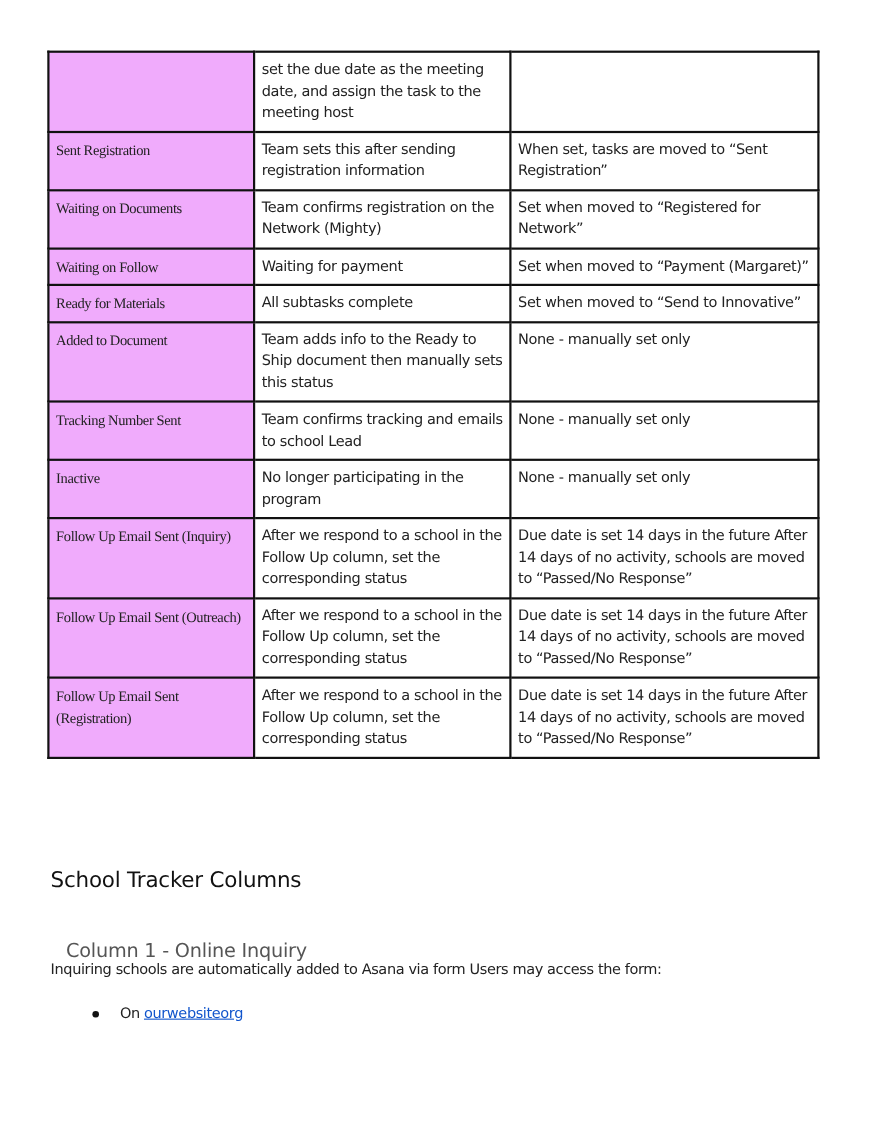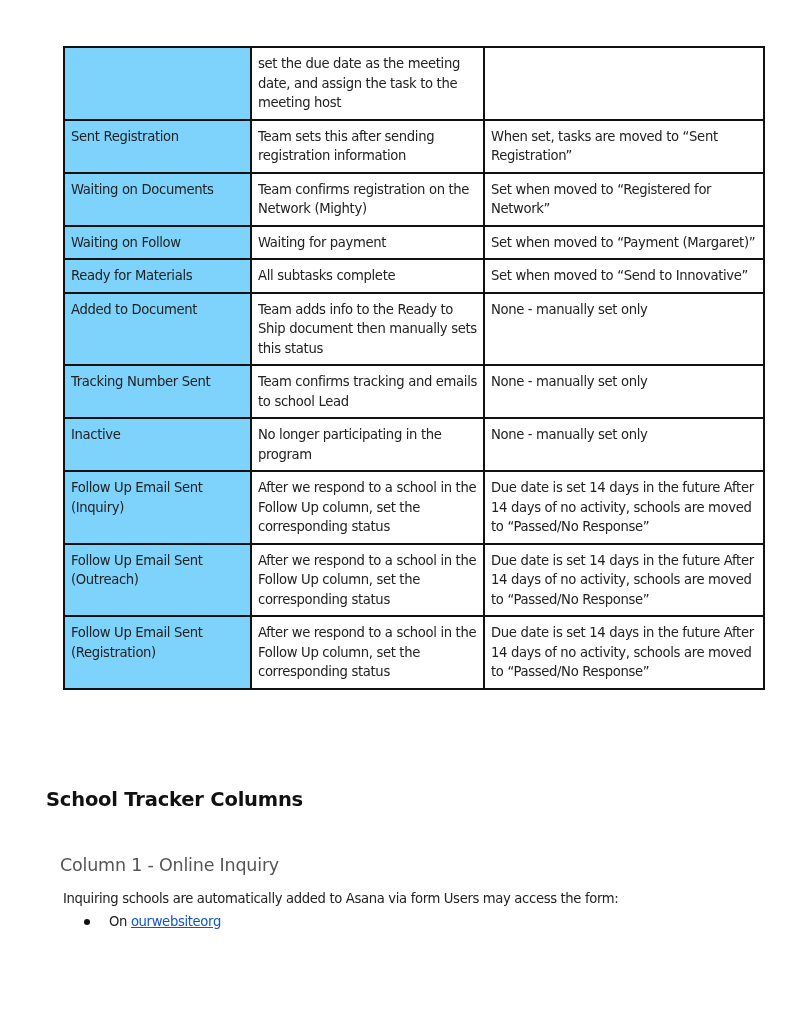--- a/index.html
+++ b/index.html
@@ -10,70 +10,71 @@
     body {
       width: 791px;
       height: 1023px;
       position: relative;
       overflow: hidden;
       font-family: "DejaVu Sans", sans-serif;
       color: #1f1f1f;
     }
     .page {
       position: absolute;
-      left: 63px;
+      left: 43px;
       top: 46px;
       width: 700px;
     }
     table.status-table {
       border-collapse: collapse;
       width: 700px;
       table-layout: fixed;
     }
     table.status-table td {
       border: 2px solid #111111;
       vertical-align: top;
       padding: 6px 6px 6px 6px;
       font-size: 13.2px;
       line-height: 19.5px;
       letter-spacing: -0.35px;
       color: #222222;
     }
     table.status-table td.status {
-      background: #7dd3fc;
+      background: #f0abfc;
+      font-family: Liberation Serif, serif;
     }
     col.c1 { width: 187px; }
     col.c2 { width: 233px; }
     col.c3 { width: 280px; }
 
     .section-title {
       position: absolute;
       left: 46px;
       top: 788px;
       margin: 0;
       font-size: 19.5px;
-      font-weight: bold;
+      font-weight: normal;
       color: #111111;
       letter-spacing: -0.2px;
     }
     .sub-title {
       position: absolute;
       left: 46px;
       top: 841px;
       margin: 14px;
       font-size: 17.5px;
       font-weight: normal;
       color: #555555;
       letter-spacing: -0.2px;
     }
     .para {
       position: absolute;
       left: 46px;
       top: 874px;
-      margin: 17px;
+      margin: 0;
       font-size: 13.2px;
       letter-spacing: -0.35px;
       color: #222222;
     }
     ul.bullets {
       position: absolute;
       left: 46px;
       top: 895px;
       margin: 16px;
       padding: 0 0 0 47px;

